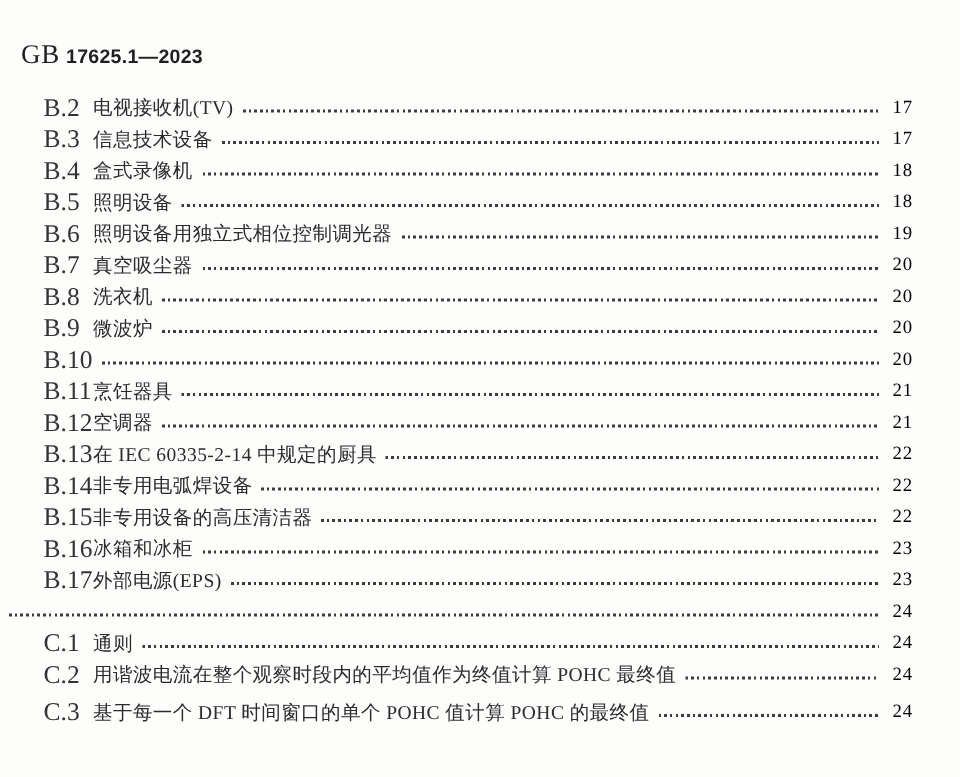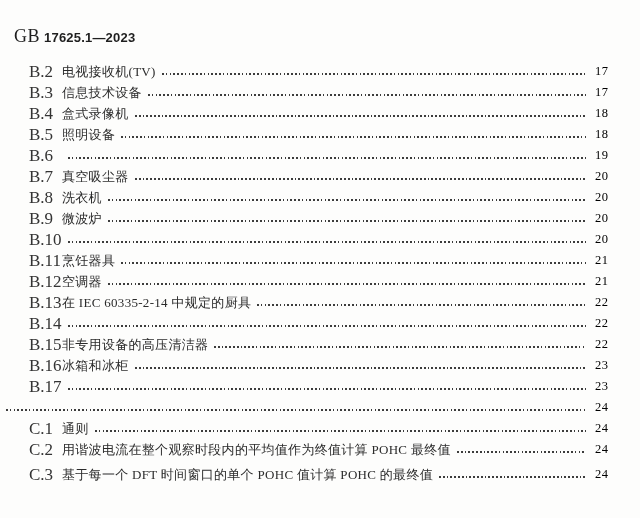--- a/index.html
+++ b/index.html
@@ -104,20 +104,21 @@
     <span class="page-num">18</span>
   </div>
       <div class="row level1">
     <span class="num">B.5</span>
     <span class="title">照明设备</span>
     <span class="leader"></span>
     <span class="page-num">18</span>
   </div>
       <div class="row level1">
     <span class="num">B.6</span>
+    <span class="title">照明设备用独立式相位控制调光器</span>
     <span class="leader"></span>
     <span class="page-num">19</span>
   </div>
       <div class="row level1">
     <span class="num">B.7</span>
     <span class="title">真空吸尘器</span>
     <span class="leader"></span>
     <span class="page-num">20</span>
   </div>
       <div class="row level1">
@@ -150,37 +151,39 @@
     <span class="page-num">21</span>
   </div>
       <div class="row level1">
     <span class="num">B.13</span>
     <span class="title">在 IEC 60335-2-14 中规定的厨具</span>
     <span class="leader"></span>
     <span class="page-num">22</span>
   </div>
       <div class="row level1">
     <span class="num">B.14</span>
+    <span class="title">非专用电弧焊设备</span>
     <span class="leader"></span>
     <span class="page-num">22</span>
   </div>
       <div class="row level1">
     <span class="num">B.15</span>
     <span class="title">非专用设备的高压清洁器</span>
     <span class="leader"></span>
     <span class="page-num">22</span>
   </div>
       <div class="row level1">
     <span class="num">B.16</span>
     <span class="title">冰箱和冰柜</span>
     <span class="leader"></span>
     <span class="page-num">23</span>
   </div>
       <div class="row level1">
     <span class="num">B.17</span>
+    <span class="title">外部电源(EPS)</span>
     <span class="leader"></span>
     <span class="page-num">23</span>
   </div>
       <div class="row level0">
 
     <span class="leader"></span>
     <span class="page-num">24</span>
   </div>
       <div class="row level1">
     <span class="num">C.1</span>

